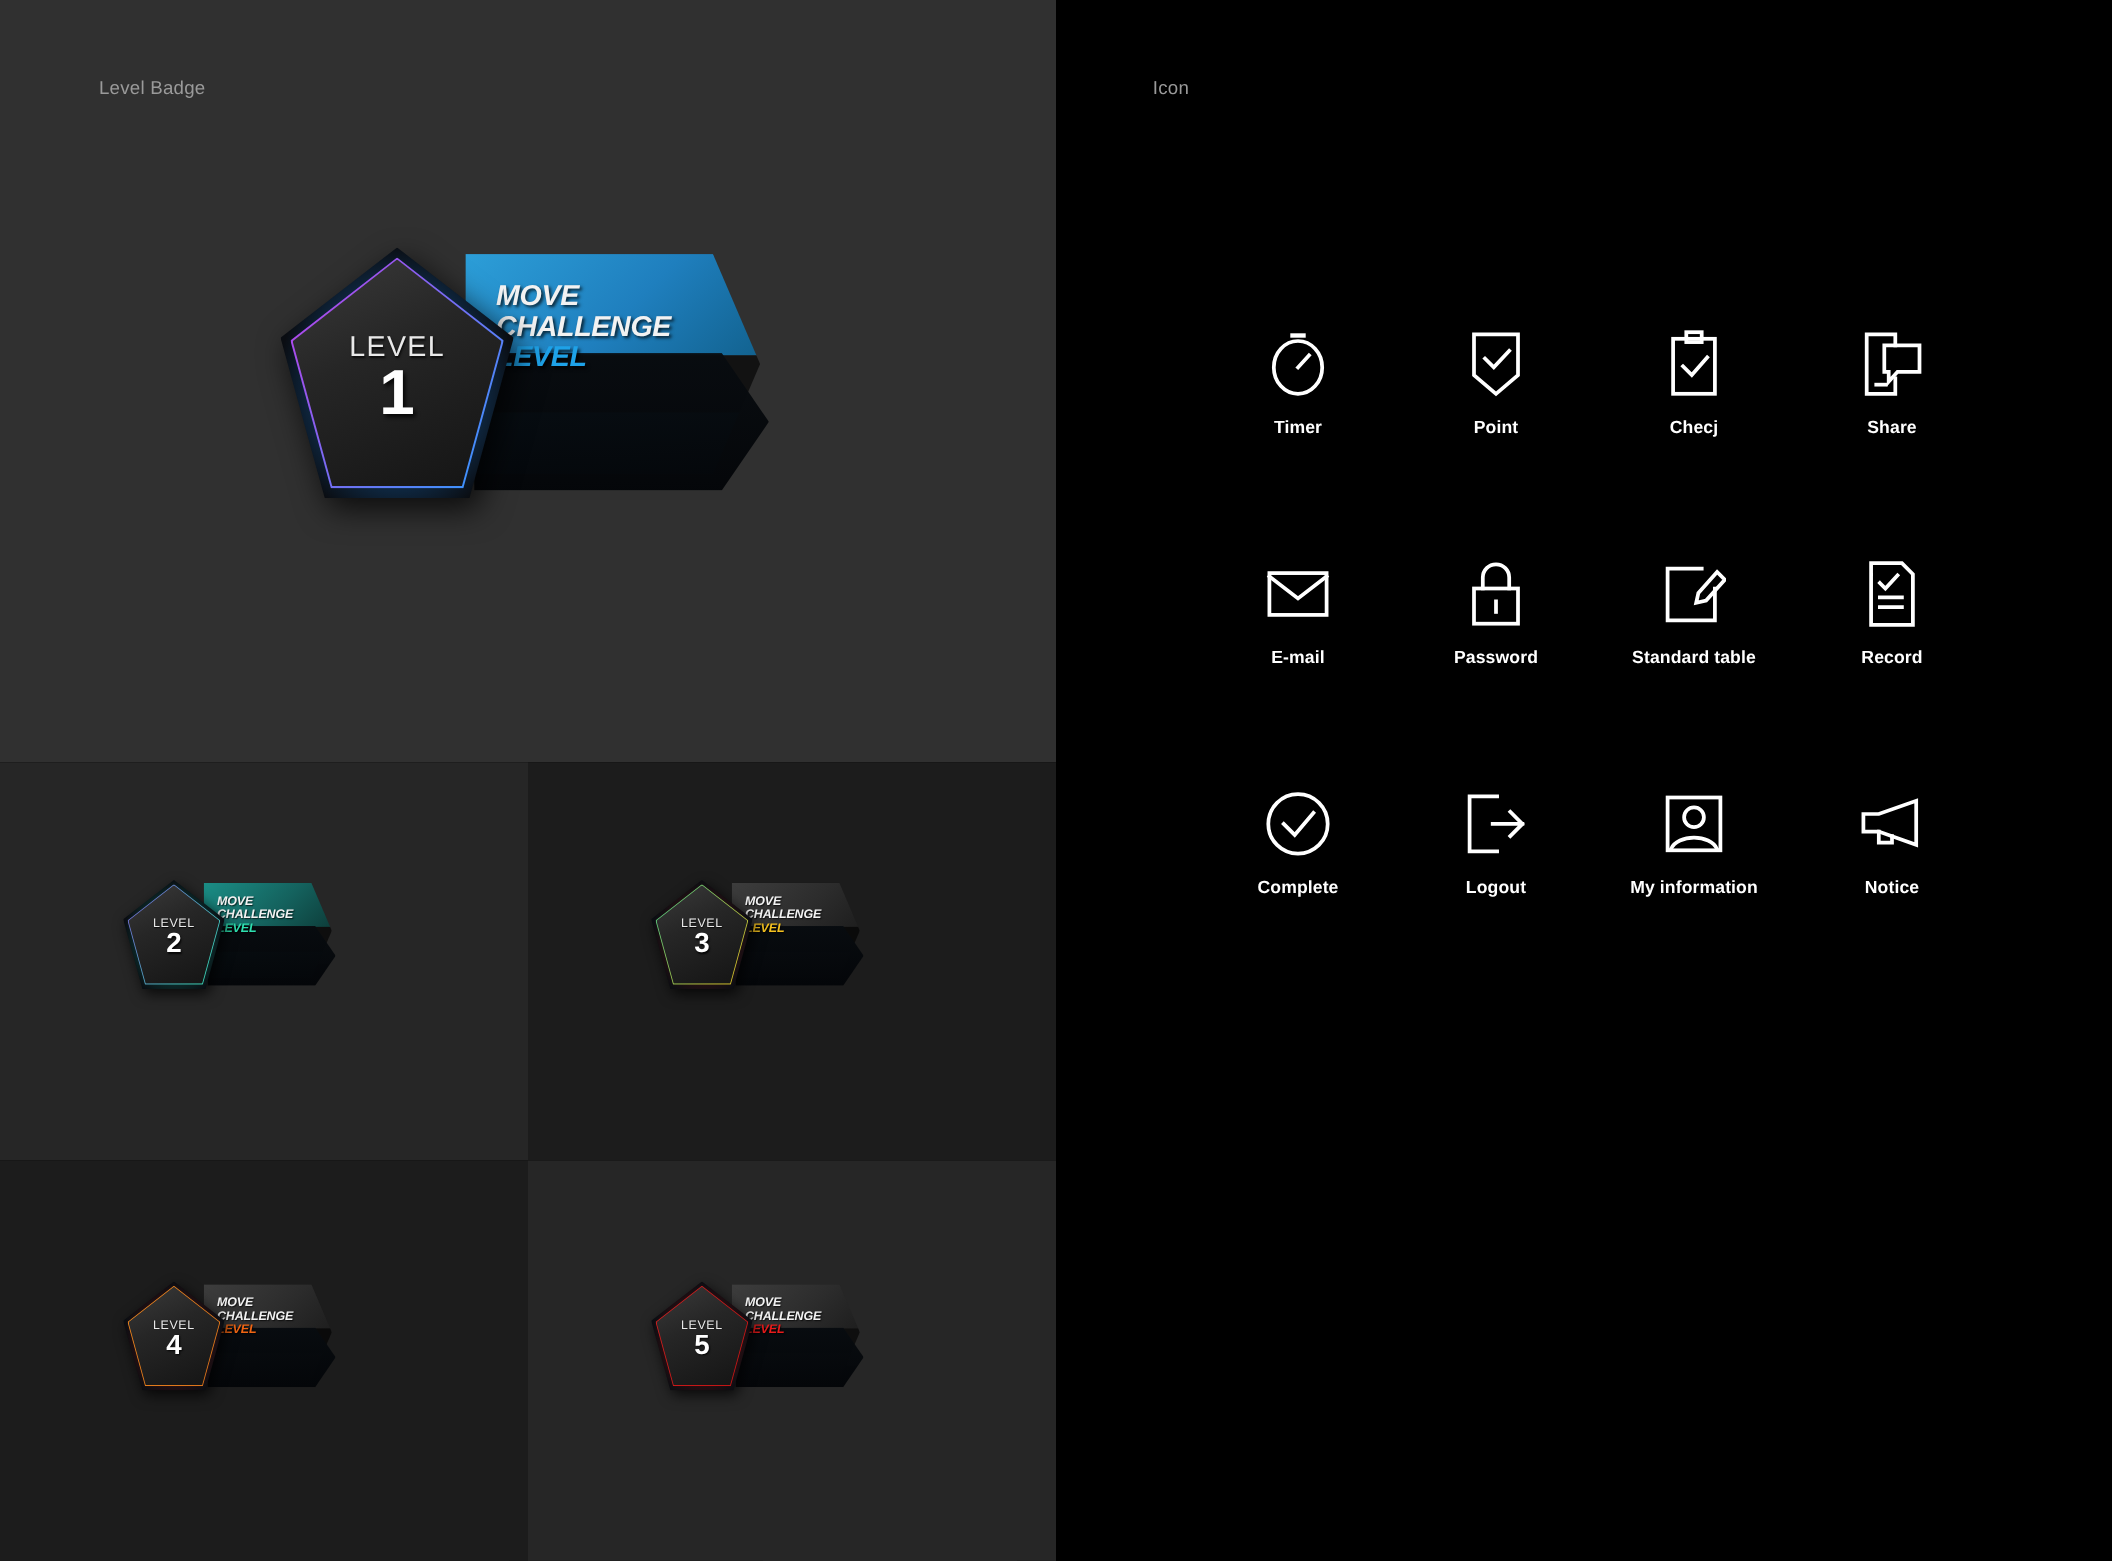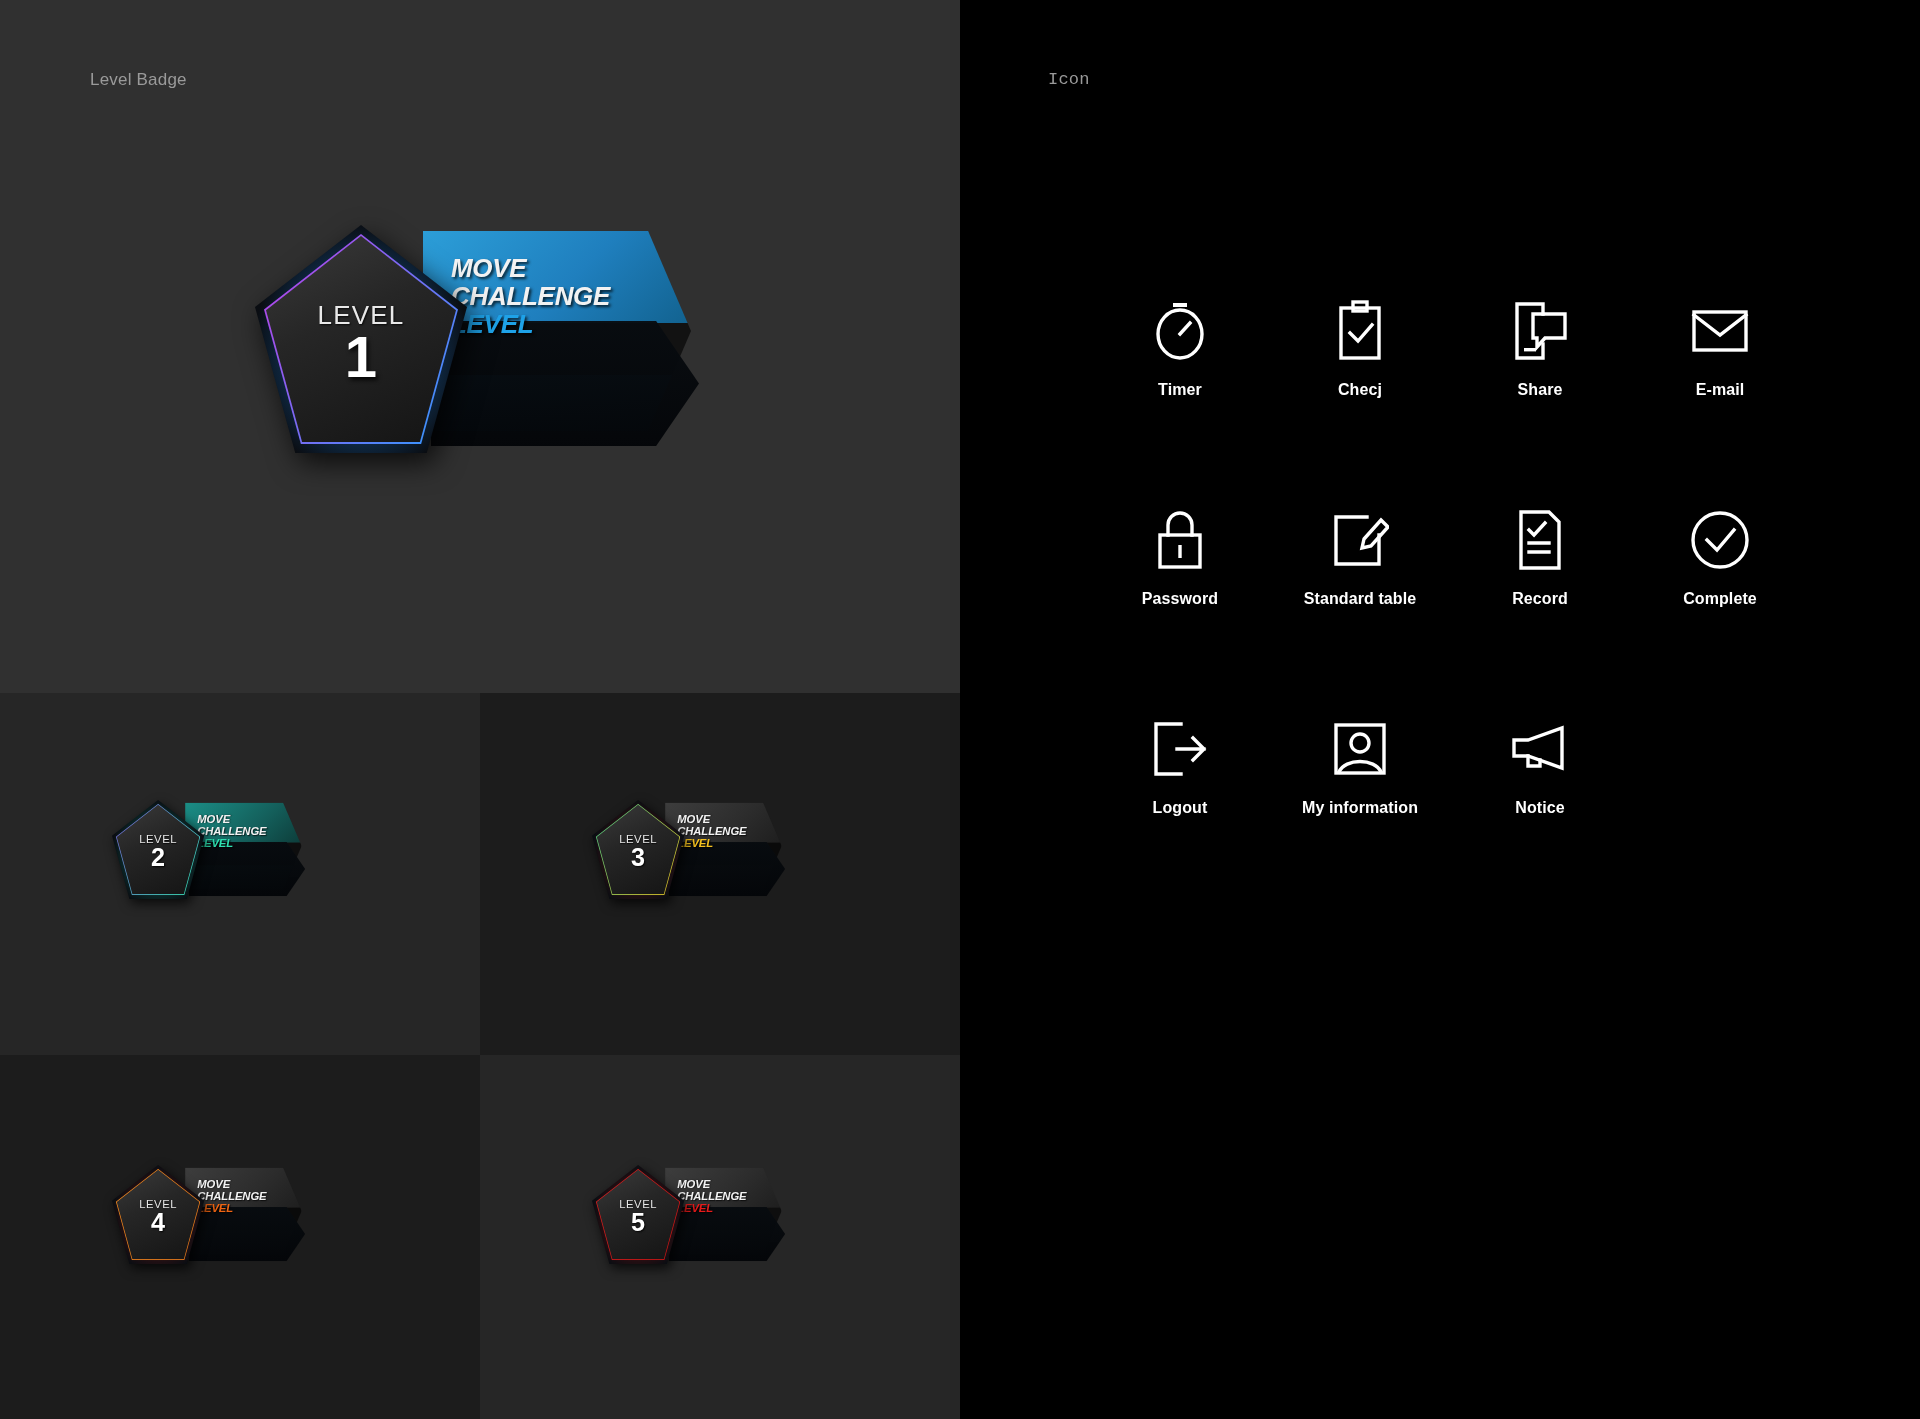--- a/index.html
+++ b/index.html
@@ -129,21 +129,21 @@
     text-shadow: 2px 3px 4px rgba(0,0,0,0.85);
   }
 
   
   .right-panel {
     position: relative;
     width: 960px; height: 1419px;
     background: #000;
     flex: 0 0 960px;
   }
-  .rp-title { left: 88px; top: 70px; font-family: Liberation Mono, monospace; }
+  .rp-title { left: 88px; top: 70px; }
   .icon-grid {
     position: absolute;
     left: 130px; top: 300px;
     width: 720px;
     display: grid;
     grid-template-columns: repeat(4, 1fr);
     row-gap: 110px;
   }
   .icon-cell {
     display: flex; flex-direction: column;
@@ -316,20 +316,29 @@
               <rect x="22" y="3" width="14" height="4" fill="#fff"></rect>
               <ellipse cx="29" cy="34" rx="22" ry="24" stroke="#fff" stroke-width="3.4" fill="none" stroke-linecap="square" stroke-linejoin="miter"></ellipse>
               <path d="M29 34 L39 23" stroke="#fff" stroke-width="3.4" fill="none" stroke-linecap="square" stroke-linejoin="miter"></path>
             </svg>
           </div>
           <div class="icon-label">Timer</div>
         </div>
         <div class="icon-cell">
           <div class="icon-glyph">
             <svg width="50" height="62" viewBox="0 0 50 62">
+              <path d="M5 4 H45 V41 L25 58 L5 41 Z" stroke="#fff" stroke-width="3.4" fill="none" stroke-linecap="square" stroke-linejoin="miter"></path>
+              <path d="M15 26 L23 34 L37 19" stroke="#fff" stroke-width="3.4" fill="none" stroke-linecap="square" stroke-linejoin="miter"></path>
+            </svg>
+          </div>
+          <div class="icon-label">Point</div>
+        </div>
+        <div class="icon-cell">
+          <div class="icon-glyph">
+            <svg width="50" height="62" viewBox="0 0 50 62">
               <rect x="6" y="8" width="38" height="50" stroke="#fff" stroke-width="3.4" fill="none" stroke-linecap="square" stroke-linejoin="miter"></rect>
               <rect x="18" y="2" width="14" height="9" stroke="#fff" stroke-width="3.4" fill="none" stroke-linecap="square" stroke-linejoin="miter"></rect>
               <path d="M15 33 L23 41 L37 25" stroke="#fff" stroke-width="3.4" fill="none" stroke-linecap="square" stroke-linejoin="miter"></path>
             </svg>
           </div>
           <div class="icon-label">Checj</div>
         </div>
         <div class="icon-cell">
           <div class="icon-glyph">
             <svg width="58" height="62" viewBox="0 0 58 62">

